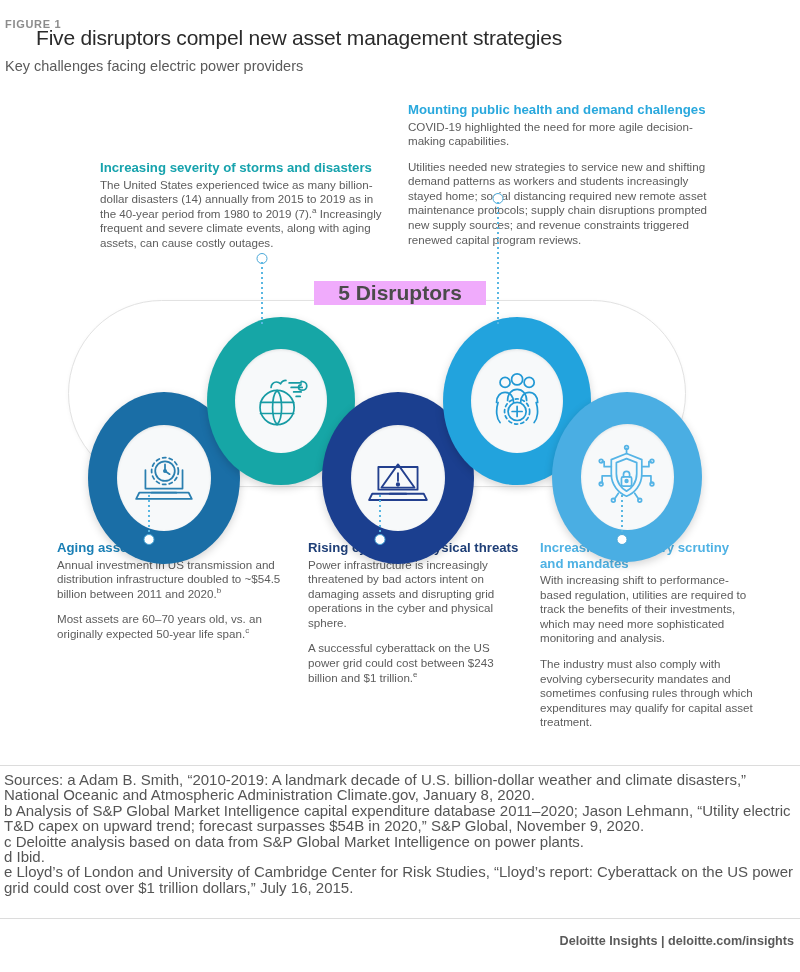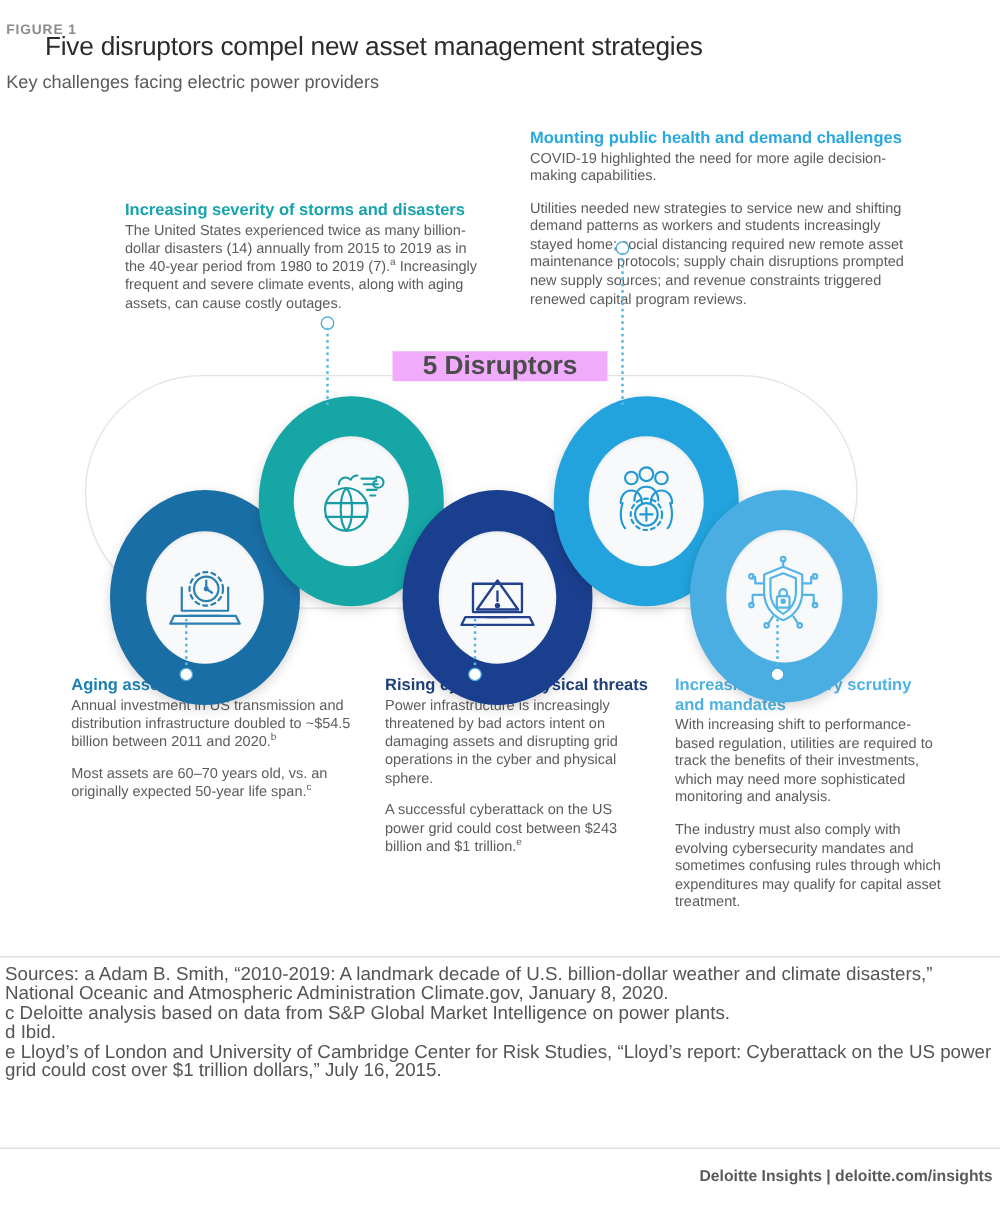--- a/index.html
+++ b/index.html
@@ -71,21 +71,21 @@
   .callout p:last-child{margin-bottom:0;}
   sup{font-size:8px;vertical-align:super;line-height:0;}
 
   .c-teal h3{color:#17a3ad;}
   .c-cyan h3{color:#29a8dd;}
   .c-blue h3{color:#1a7fb5;}
   .c-navy h3{color:#1f3f77;}
   .c-lblue h3{color:#4fb2e4;}
 
   #callout-storms{left:100px;top:160px;width:290px;}
-  #callout-health{left:408px;top:102px;width:300px;margin-left:16px;}
+  #callout-health{left:408px;top:102px;width:300px;}
   #callout-aging{left:57px;top:540px;width:250px;}
   #callout-cyber{left:308px;top:540px;width:215px;}
   #callout-reg{left:540px;top:540px;width:215px;}
 
   
   .rule{position:absolute;left:0;top:765px;width:800px;height:1px;background:#dcdcdc;}
   .sources{
     position:absolute;left:4px;top:772px;width:792px;
     font-size:15px;line-height:15.4px;color:#555;
   }
@@ -237,19 +237,20 @@
 
 <div class="callout c-lblue" id="callout-reg">
   <h3>Increasing regulatory scrutiny and mandates</h3>
   <p>With increasing shift to performance-based regulation, utilities are required to track the benefits of their investments, which may need more sophisticated monitoring and analysis.</p>
   <p>The industry must also comply with evolving cybersecurity mandates and sometimes confusing rules through which expenditures may qualify for capital asset treatment.</p>
 </div>
 
 <div class="rule"></div>
 <div class="sources">
   <div>Sources: a Adam B. Smith, “2010-2019: A landmark decade of U.S. billion-dollar weather and climate disasters,” National Oceanic and Atmospheric Administration Climate.gov, January 8, 2020.</div>
+  <div>b Analysis of S&amp;P Global Market Intelligence capital expenditure database 2011–2020; Jason Lehmann, “Utility electric T&amp;D capex on upward trend; forecast surpasses $54B in 2020,” S&amp;P Global, November 9, 2020.</div>
   <div>c Deloitte analysis based on data from S&amp;P Global Market Intelligence on power plants.</div>
   <div>d Ibid.</div>
   <div>e Lloyd’s of London and University of Cambridge Center for Risk Studies, “Lloyd’s report: Cyberattack on the US power grid could cost over $1 trillion dollars,” July 16, 2015.</div>
 </div>
 
 <div class="footer-rule"></div>
 <div class="footer">Deloitte Insights  |  deloitte.com/insights</div>
 
 </body></html>

